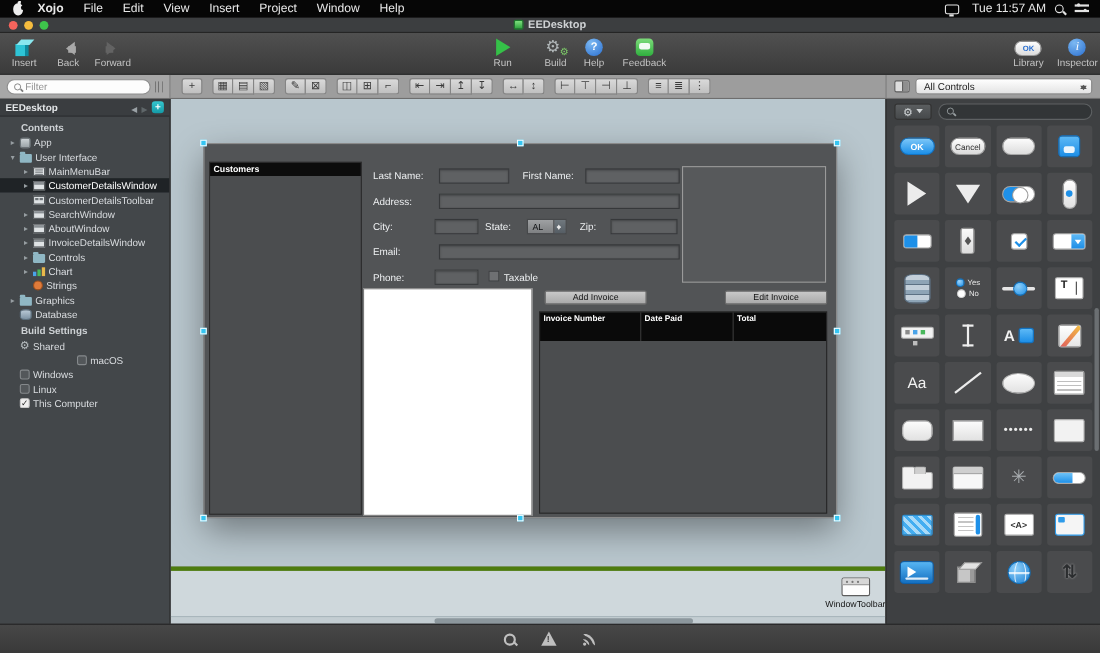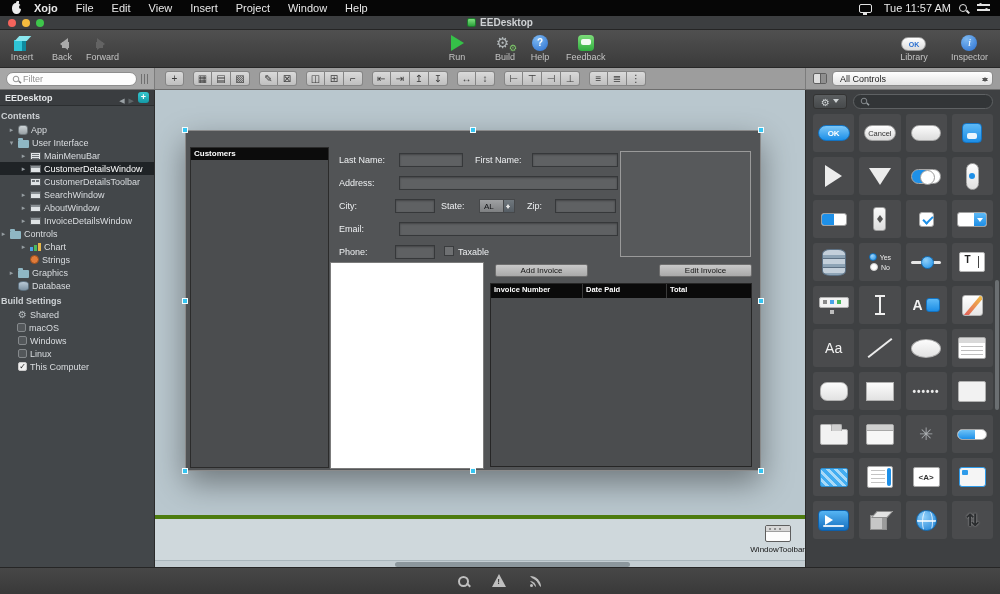--- a/index.html
+++ b/index.html
@@ -32,21 +32,21 @@
   .tb-title{position:absolute;left:0;right:0;display:flex;align-items:center;justify-content:center;gap:4px;font-size:10px;color:#cfd2d4;font-weight:bold}
   .proj-ic{width:9px;height:9px;border-radius:2px;background:linear-gradient(#7fe07f,#2ca23c);border:1px solid #1d7a2c}
 
   
   .maintb{position:absolute;left:0;top:30px;width:1000px;height:38px;background:linear-gradient(#505050,#3b3b3b);border-bottom:1px solid #282828;z-index:30}
   .tbi{display:flex;flex-direction:column;align-items:center;gap:1px;font-size:9px;color:#c3c3c3;min-width:32px}
   .tbi .slot{height:18px;display:flex;align-items:flex-end;justify-content:center}
   .tb-left{position:absolute;left:6px;top:3px;display:flex;gap:8px}
   .tb-center{position:absolute;left:441px;top:3px;display:flex;gap:16px}
   .tb-mid2{position:absolute;left:524px;top:3px;display:flex;gap:10px}
-  .tb-right{position:absolute;right:12px;top:3px;display:flex;gap:21px}
+  .tb-right{position:absolute;right:2px;top:3px;display:flex;gap:10px}
   .ins-cube{width:17px;height:16px;position:relative}
   .ins-cube::before{content:'';position:absolute;left:0;top:5px;width:12px;height:11px;background:linear-gradient(90deg,#2ec4d6 70%,#0e8a9e 70%)}
   .ins-cube::after{content:'';position:absolute;left:3px;top:1px;width:12px;height:5px;background:#8ae7ef;transform:skewX(-42deg)}
   .arr{position:relative;width:17px;height:13px}
   .arr.back::before{content:'';position:absolute;left:0;top:0;border:6.5px solid transparent;border-right:8px solid #a9a9a9}
   .arr.back::after{content:'';position:absolute;left:8px;top:3.5px;width:7px;height:6px;background:#a9a9a9}
   .arr.fwd::before{content:'';position:absolute;right:0;top:0;border:6.5px solid transparent;border-left:8px solid #636363}
   .arr.fwd::after{content:'';position:absolute;right:8px;top:3.5px;width:7px;height:6px;background:#636363}
   .run-tri{width:0;height:0;border-top:8px solid transparent;border-bottom:8px solid transparent;border-left:13px solid #35c148}
   .gear-g{position:relative;width:18px;height:17px;color:#b2b8ba}
@@ -84,21 +84,21 @@
 
   
   .navigator{position:absolute;left:0;top:90px;width:155px;height:477px;background:#43474a;border-right:1px solid #2c2c2c;display:flex;flex-direction:column;z-index:10}
   .nav-header{height:16px;background:#3a3d40;border-bottom:1px solid #2b2e30;display:flex;align-items:center;padding:0 5px;gap:4px;flex:none}
   .nav-proj{font-size:9px;font-weight:bold;color:#e3e6e8}
   .nav-back::before{content:"◀";font-size:7px;color:#9aa1a5}
   .nav-fwd::before{content:"▶";font-size:7px;color:#5f6669}
   .nav-add{width:11px;height:11px;border-radius:3px;background:linear-gradient(#35c6cf,#149aa6);color:#fff;font-size:9px;line-height:11px;text-align:center;font-weight:bold}
   .nav-add::before{content:"+"}
   .nav-tree{flex:1;overflow:hidden;padding-top:1px}
-  .nav-section{font-size:9px;font-weight:bold;color:#cdd1d4;padding:4px 1px 2px}
+  .nav-section{font-size:9px;font-weight:bold;color:#cdd1d4;padding:4px 19px 2px}
   .nav-item{height:13px;display:flex;align-items:center;gap:3px;padding-right:4px}
   .nav-item.selected{background:#1f2326}
   .nav-item.selected .nav-label{color:#fff}
   .nav-arrow{width:7px;font-size:7px;color:#969da1;text-align:center;flex:none}
   .nav-label{font-size:9px;color:#dadde0;white-space:nowrap;overflow:hidden;text-overflow:ellipsis}
   .nav-ic{flex:none;display:inline-block;position:relative}
   .ic-app{width:10px;height:10px;border-radius:3px;background:linear-gradient(#cdd3d6,#9aa2a6);border:1px solid #70787c}
   .ic-folder{width:11px;height:8px;background:#8fb7c4;border-radius:1px;position:relative;margin-top:2px}
   .ic-folder::before{content:'';position:absolute;top:-2px;left:0;width:5px;height:2px;background:#8fb7c4;border-radius:1px 1px 0 0}
   .ic-window{width:11px;height:8px;background:#dfe3e5;border:1px solid #55595c;position:relative}
@@ -130,21 +130,21 @@
   .dw-popup .cap{position:absolute;right:0;top:0;bottom:0;width:11px;background:linear-gradient(#70787e,#555d64);border-left:1px solid #46484a}
   .dw-popup .cap::before{content:'';position:absolute;left:2px;top:1.5px;border:2.5px solid transparent;border-bottom:3.5px solid #e8e8e8}
   .dw-popup .cap::after{content:'';position:absolute;left:2px;bottom:1.5px;border:2.5px solid transparent;border-top:3.5px solid #e8e8e8}
   .dw-check{position:absolute;width:10px;height:10px;background:#6e7072;border:1px solid #3a3c3e}
   .dw-imgwell{position:absolute;border:1px solid #9a9a9a;background:#57595b}
   .dw-btn{position:absolute;height:13px;background:linear-gradient(#c9c9c9,#a9a9a9);border:1px solid #6e6e6e;border-radius:2px;font-size:8px;color:#131313;display:flex;align-items:center;justify-content:center}
   .dw-customers{position:absolute;left:4px;top:16px;width:139px;height:321px;background:#4b4d4f;border:1px solid #2b2b2b}
   .lb-head{height:12px;background:#0c0c0c;color:#fff;font-size:8px;font-weight:bold;padding:1px 3px}
   .dw-whitebox{position:absolute;left:144px;top:131px;width:154px;height:207px;background:#fff;border:1px solid #7b7b7b}
   .inv-list{position:absolute;left:304px;top:152px;width:262px;height:184px;background:#4b4d4f;border:1px solid #262626}
-  .inv-head{height:14px;background:#0a0a0a;display:flex}
+  .inv-head{height:26px;background:#0a0a0a;display:flex}
   .inv-col{font-size:7.5px;font-weight:bold;color:#fff;padding:1px 3px;border-right:1px solid #3a3a3a;white-space:nowrap;overflow:hidden}
   .inv-col:nth-child(1){width:92px}
   .inv-col:nth-child(2){width:84px}
   .inv-col:nth-child(3){flex:1;border-right:none}
 
   
   .shelf{position:absolute;left:155px;top:515px;width:650px;height:45px;background:#cfd8dc;border-top:4px solid #4d7c0f;display:flex;align-items:center;justify-content:flex-end}
   .shelf-item{display:flex;flex-direction:column;align-items:center}
   .shelf-ic{width:26px;height:17px;background:#fdfdfd;border:1px solid #5e5e5e;border-radius:2px;position:relative}
   .shelf-ic::before{content:'';position:absolute;left:0;right:0;top:0;height:5px;background:#d7d7d7;border-bottom:1px solid #9e9e9e}
@@ -455,21 +455,21 @@
         <div class="nav-item" style="padding-left: 20px;">
           <span class="nav-arrow">▸</span>
           <span class="nav-ic ic-window"></span>
           <span class="nav-label">AboutWindow</span>
         </div>
         <div class="nav-item" style="padding-left: 20px;">
           <span class="nav-arrow">▸</span>
           <span class="nav-ic ic-window"></span>
           <span class="nav-label">InvoiceDetailsWindow</span>
         </div>
-        <div class="nav-item" style="">
+        <div class="nav-item" style="padding-left: 20px;">
           <span class="nav-arrow">▸</span>
           <span class="nav-ic ic-folder"></span>
           <span class="nav-label">Controls</span>
         </div>
         <div class="nav-item" style="padding-left: 20px;">
           <span class="nav-arrow">▸</span>
           <span class="nav-ic ic-chart"></span>
           <span class="nav-label">Chart</span>
         </div>
         <div class="nav-item" style="padding-left: 20px;">
@@ -486,21 +486,21 @@
           <span class="nav-arrow"></span>
           <span class="nav-ic ic-database"></span>
           <span class="nav-label">Database</span>
         </div>
         <div class="nav-section">Build Settings</div>
         <div class="nav-item" style="padding-left: 8px;">
           <span class="nav-arrow"></span>
           <span class="nav-ic ic-gear">⚙</span>
           <span class="nav-label">Shared</span>
         </div>
-        <div class="nav-item" style="padding-left: 7px;">
+        <div class="nav-item" style="padding-left: 24px; margin-left: 36px;">
           <span class="nav-arrow"></span>
           <span class="nav-ic ic-target"></span>
           <span class="nav-label">macOS</span>
         </div>
         <div class="nav-item" style="padding-left: 8px;">
           <span class="nav-arrow"></span>
           <span class="nav-ic ic-target"></span>
           <span class="nav-label">Windows</span>
         </div>
         <div class="nav-item" style="padding-left: 8px;">

